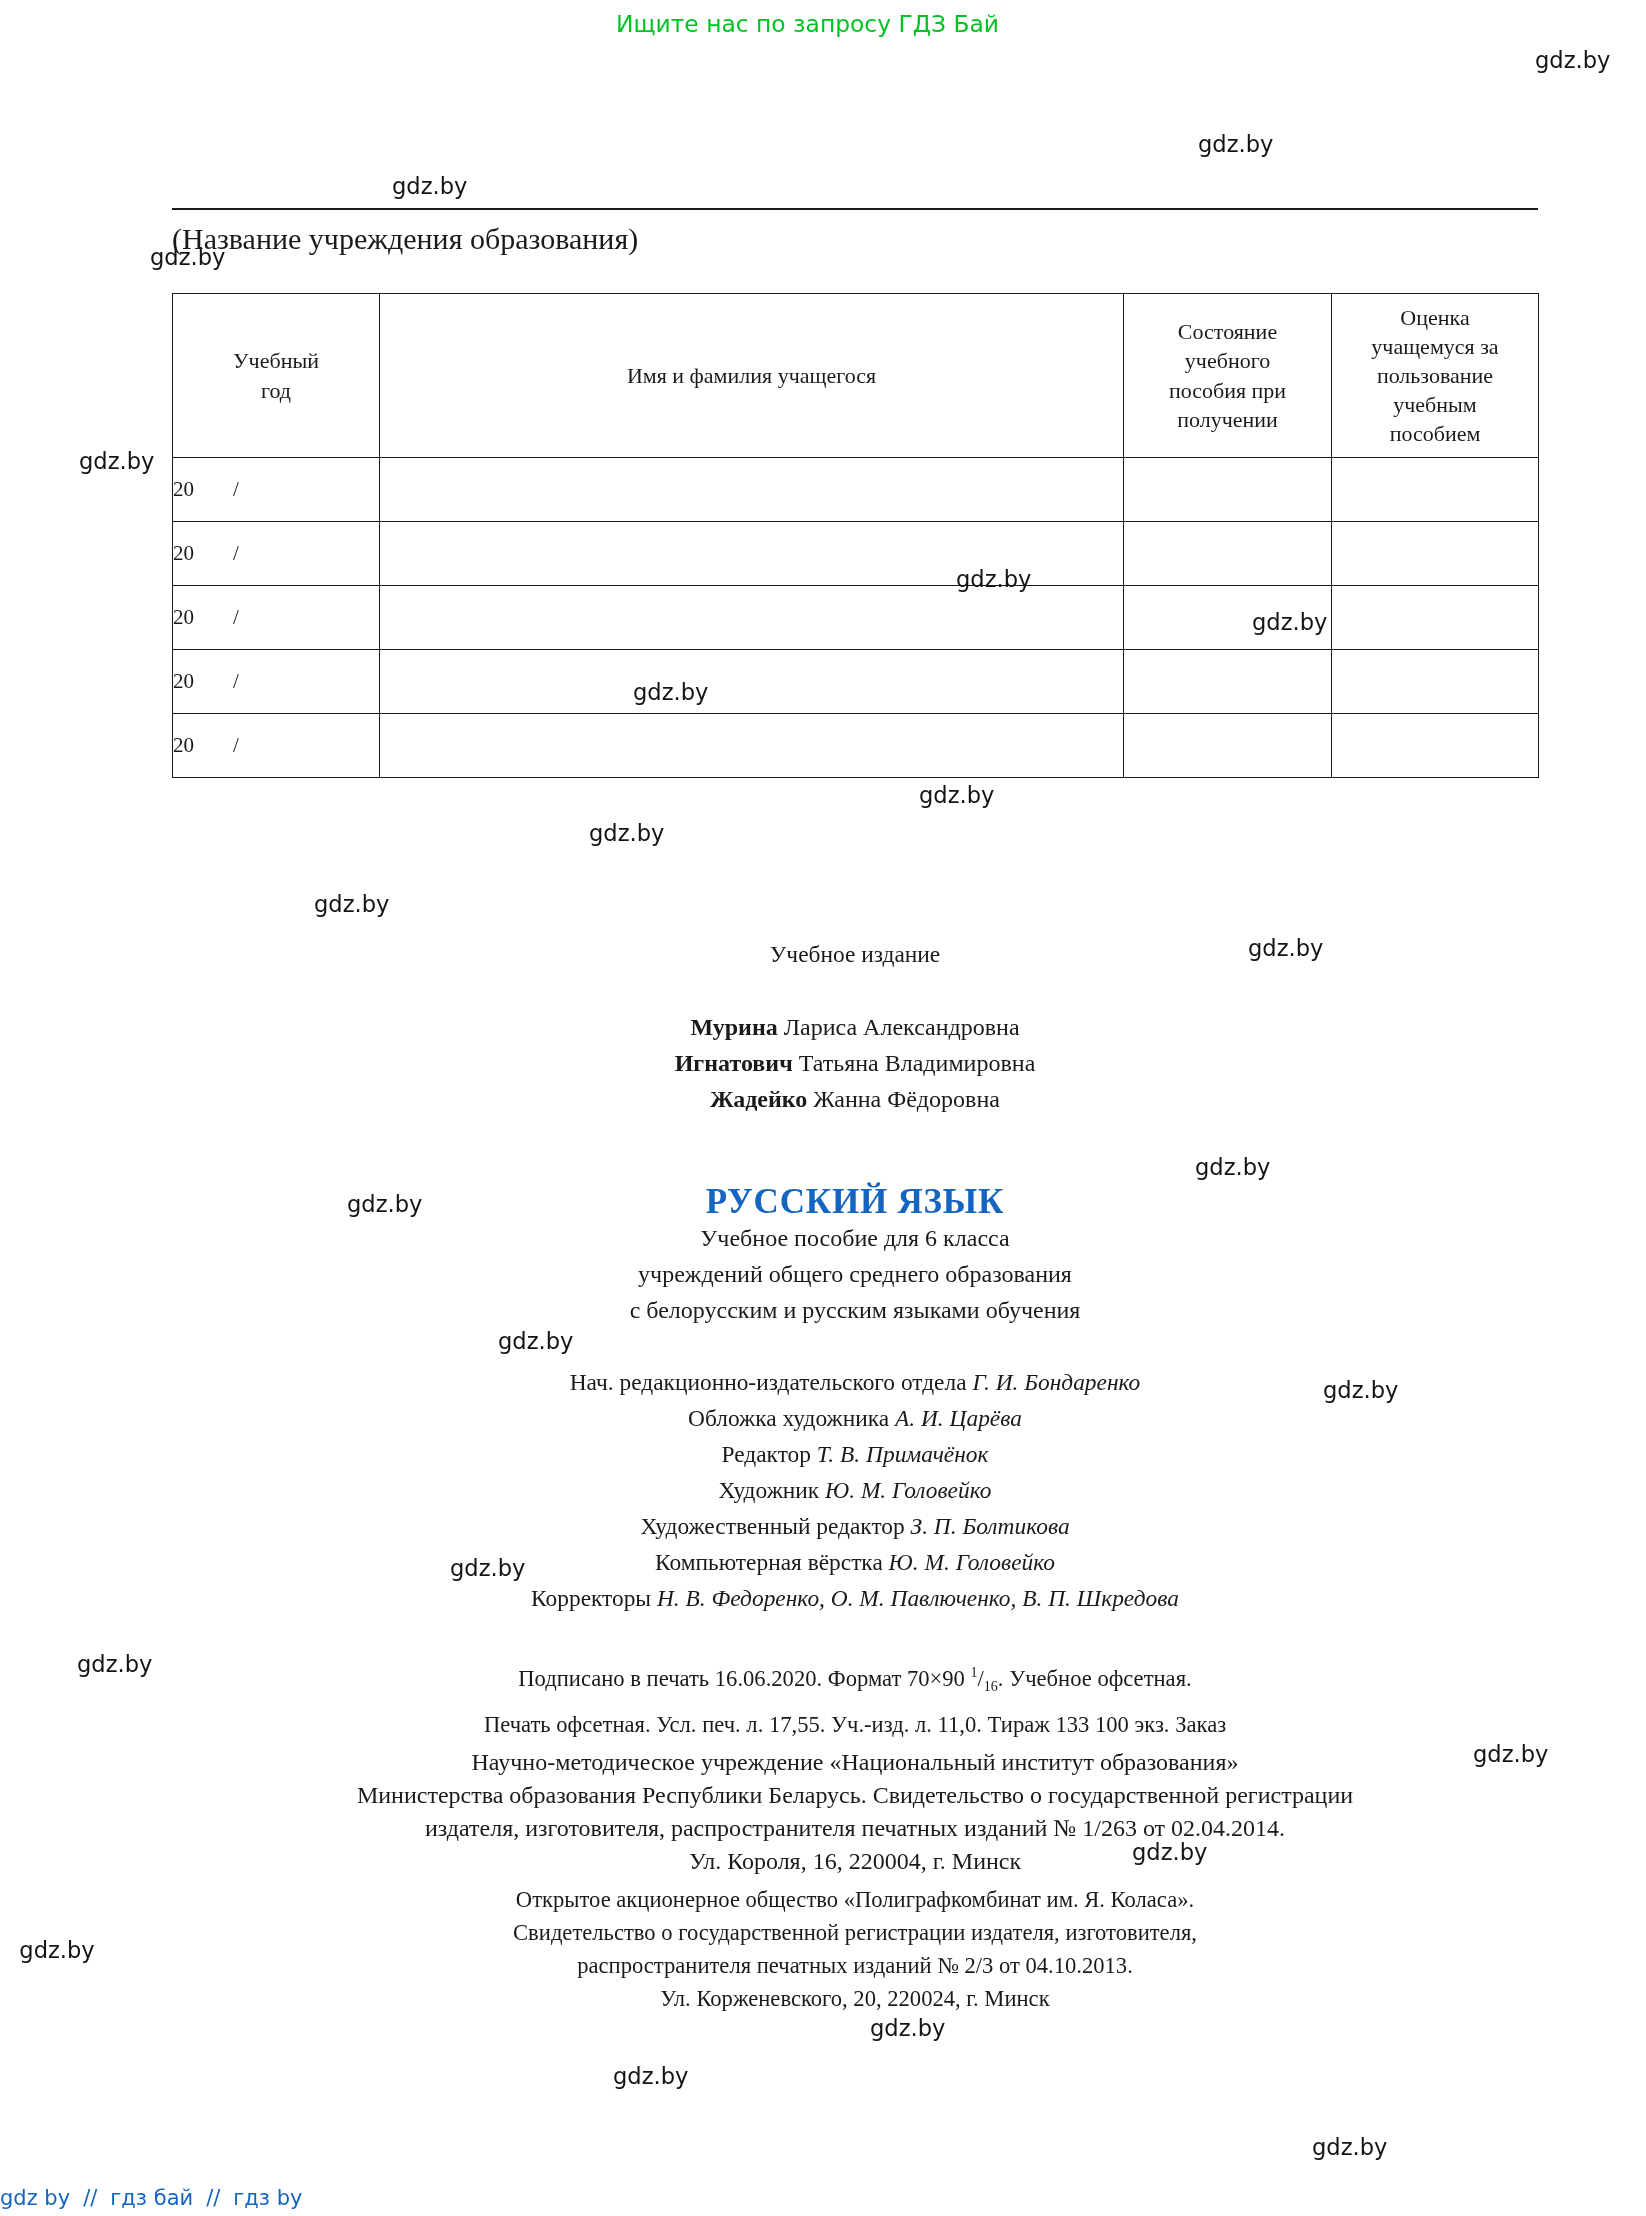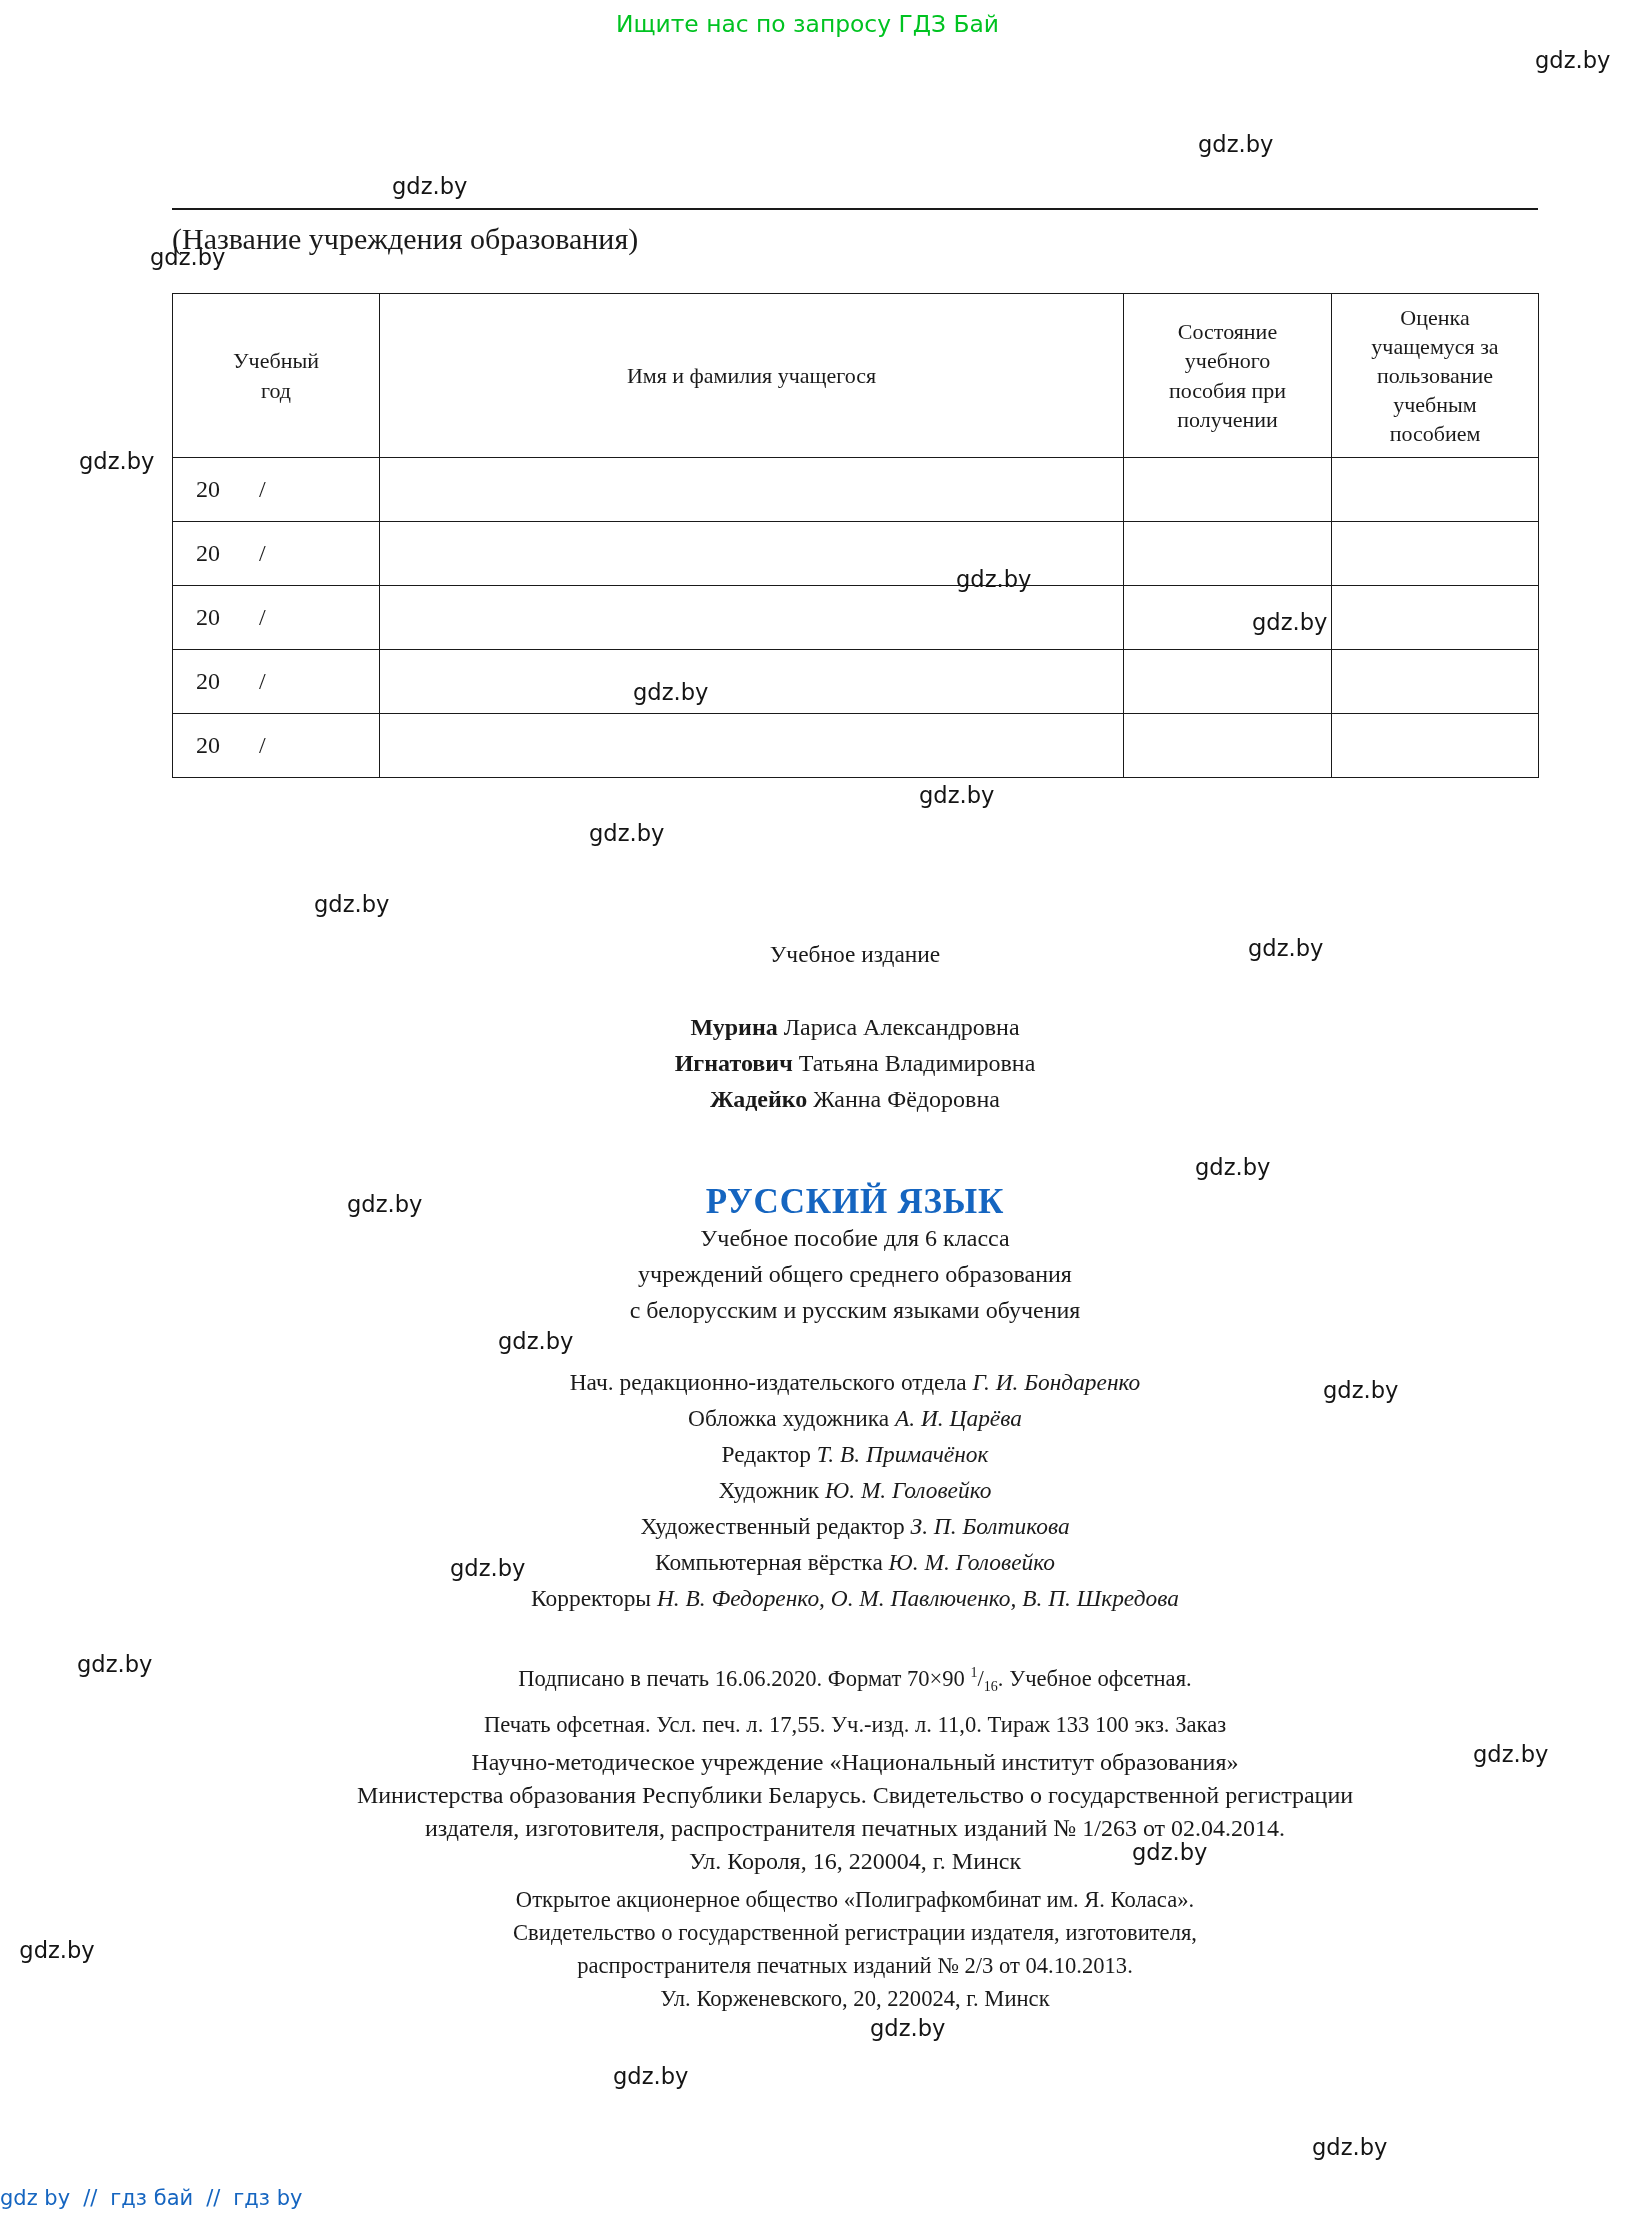--- a/index.html
+++ b/index.html
@@ -32,21 +32,21 @@
     border-collapse:collapse; table-layout:fixed;
   }
   table.usage th, table.usage td { border:1.6px solid #1a1a1a; }
   table.usage th {
     font-weight:normal; font-size:22px; line-height:1.32;
     text-align:center; vertical-align:middle;
     white-space:pre-line; padding:8px 4.8px;
   }
   table.usage thead tr { height:164px; }
   table.usage tbody tr { height:64px; }
-  td.year-cell { font-size:24px; padding-left:23px; vertical-align:middle; }
+  td.year-cell { font-size:21px; padding-left:0; vertical-align:middle; }
   td.year-cell .slash { margin-left:39px; }
 
   .cblock { position:absolute; left:0; width:100%; text-align:center; }
   .edition   { top:941px; font-size:23.4px; }
   .authors   { top:1009px; font-size:24px; line-height:36px; }
   .authors b { font-weight:bold; }
   .book-title{ top:1182px; font-size:35px; font-weight:bold; letter-spacing:0.8px; color:var(--title-blue,#1565c0);font-family:Liberation Serif, serif; }
   .subtitle  { top:1220px; font-size:24px; line-height:36px; }
   .credits   { top:1364px; font-size:23.4px; line-height:36px; }
   .credits i { font-style:italic; }

